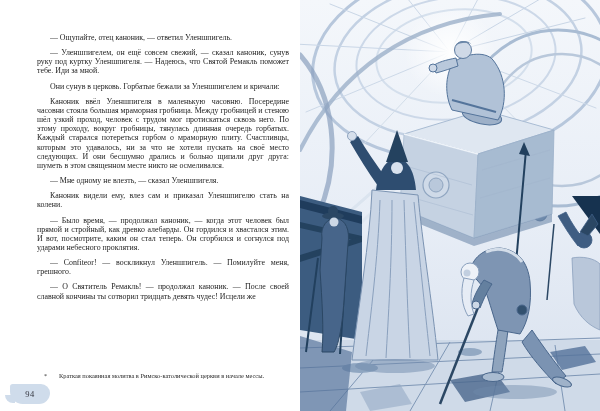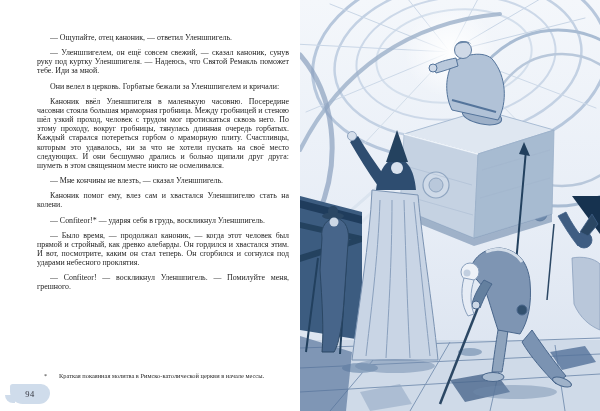--- a/index.html
+++ b/index.html
@@ -31,27 +31,27 @@
 </style>
 </head>
 <body>
 
 <div class="spread">
 
   <div>
     <div class="text-col">
       <p>— Ощупайте, отец каноник, — ответил Уленшпигель.</p>
       <p>— Уленшпигелем, он ещё совсем свежий, — сказал каноник, сунув руку под куртку Уленшпигеля. — Надеюсь, что Святой Ремакль поможет тебе. Иди за мной.</p>
-      <p>Они велел в церковь. Горбатые бежали за Уленшпигелем и кричали:</p>
+      <p>Они сунув в церковь. Горбатые бежали за Уленшпигелем и кричали:</p>
       <p>Каноник ввёл Уленшпигеля в маленькую часовню. Посередине часовни стояла большая мраморная гробница. Между гробницей и стеною шёл узкий проход, человек с трудом мог протискаться сквозь него. По этому проходу, вокруг гробницы, тянулась длинная очередь горбатых. Каждый старался потереться горбом о мраморную плиту. Счастливцы, которым это удавалось, ни за что не хотели пускать на своё место следующих. И они бесшумно дрались и больно щипали друг друга: шуметь в этом священном месте никто не осмеливался.</p>
-      <p>— Мне кончины не влезть, — сказал Уленшпигель.</p>
-      <p>Каноник помог ему, влез сам и хвастался Уленшпигелю стать на колени.</p>
-      <p>— Confiteor!* — ударяя себя в грудь, воскликнул Уленшпигель.</p>
+      <p>— Мне одному не влезть, — сказал Уленшпигеля.</p>
+      <p>Каноник видели ему, влез сам и приказал Уленшпигелю стать на колени.</p>
       <p>— Было время, — продолжал каноник, — когда этот человек был прямой и стройный, как древко алебарды. Он гордился и хвастался этим. И вот, посмотрите, каким он стал теперь. Он сгорбился и согнулся под ударами небесного проклятия.</p>
       <p>— Confiteor! — воскликнул Уленшпигель. — Помилуйте меня, грешного.</p>
+      <p>— О Святитель Ремакль! — продолжал каноник. — После своей славной кончины ты сотворил тридцать девять чудес! Исцели же</p>
     </div>
 
     <div class="footnote">
       <span class="fn-marker">*</span>
       <span class="fn-text">Краткая покаянная молитва в Римско-католической церкви в начале мессы.</span>
     </div>
 
     <div class="page-num-tab">
       <span class="page-num">94</span>
     </div>

